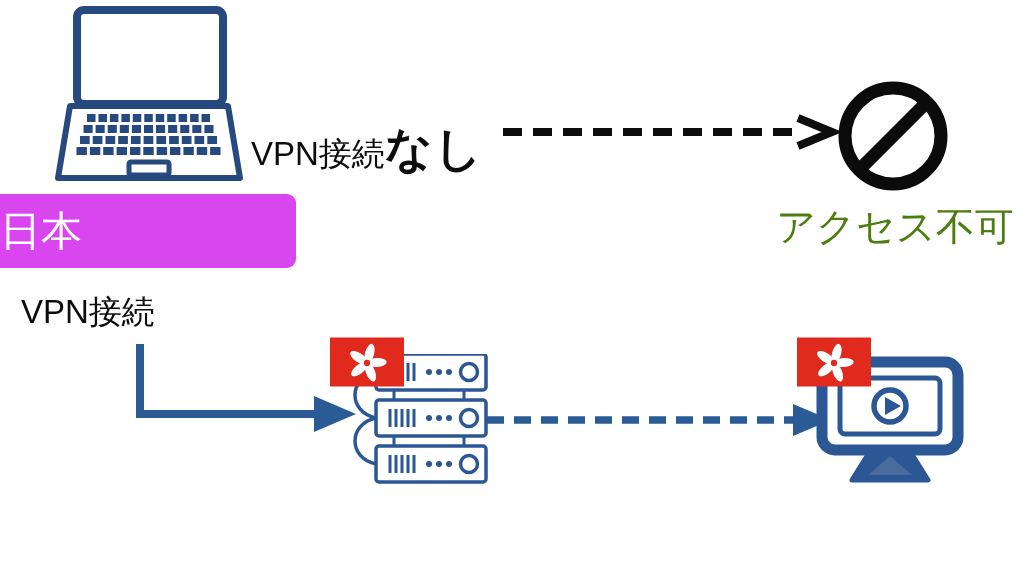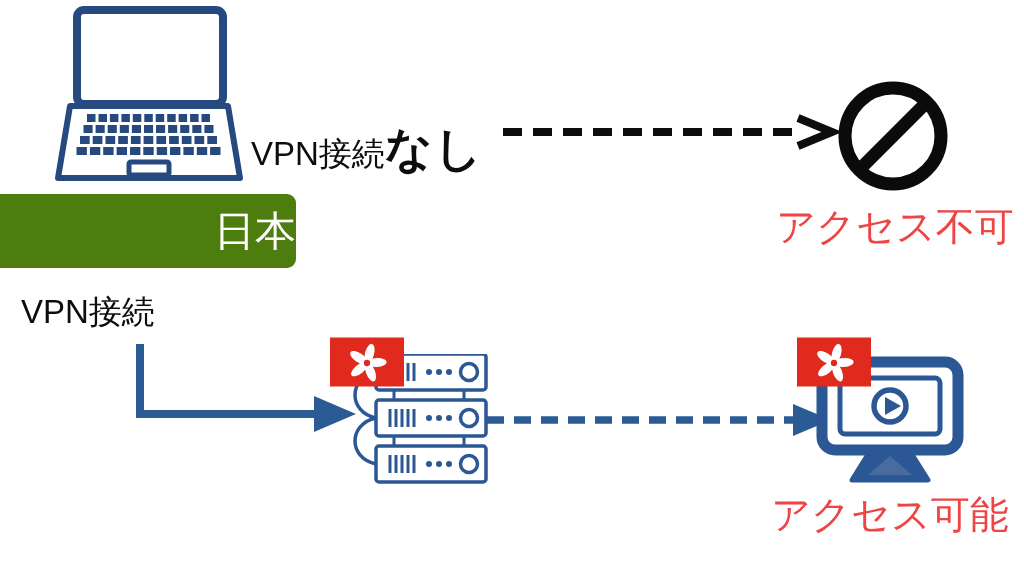--- a/index.html
+++ b/index.html
@@ -9,27 +9,27 @@
     background:#ffffff;
     overflow:hidden;
     font-family:"Liberation Sans","DejaVu Sans",sans-serif;
   }
   .abs{position:absolute;}
   .label{color:#0d0d0d;white-space:nowrap;margin-top:20px;}
   .label-flex{display:flex;align-items:baseline;}
   .txt-prefix{font-size:33px;font-weight:400;}
   .txt-emph{font-size:47px;font-weight:700;letter-spacing:1px;text-align:center;}
   .region-box{
-    background:#4d7c0f;
+    background:#d946ef;
     border-radius:0 9px 9px 0;
     color:#ffffff;
     font-size:41px;
-    display:flex;align-items:center;justify-content:flex-end;
+    display:flex;align-items:center;justify-content:flex-start;
   }
-  .caption{font-size:39px;text-align:center;color:#ef4444;white-space:nowrap;}
+  .caption{font-size:39px;text-align:center;color:#4d7c0f;white-space:nowrap;}
 </style>
 </head>
 <body>
 
 <svg width="0" height="0" style="position:absolute">
   <symbol id="hk-flag" viewBox="0 0 75 50">
     <rect x="0" y="0" width="75" height="50" fill="#DF2A1D"></rect>
     <g fill="#ffffff">
       <g transform="translate(37.5,26)">
         <g transform="rotate(15)">
@@ -198,15 +198,14 @@
     <rect x="24" y="22" width="100" height="56" rx="5" fill="#ffffff" stroke="#2B5794" stroke-width="5"></rect>
     <circle cx="74" cy="50" r="16" fill="none" stroke="#2B5794" stroke-width="5.5"></circle>
     <polygon points="69,41 85,50 69,59" fill="#2B5794"></polygon>
   </svg>
 
   <svg class="abs" style="left:797px;top:337px" width="74" height="50" viewBox="0 0 75 50">
     <use href="#hk-flag"></use>
   </svg>
 
 
-  <div class="abs caption" style="left:762px;top:488px;width:256px">アクセス可能</div>
 
 </div>
 
 </body></html>

